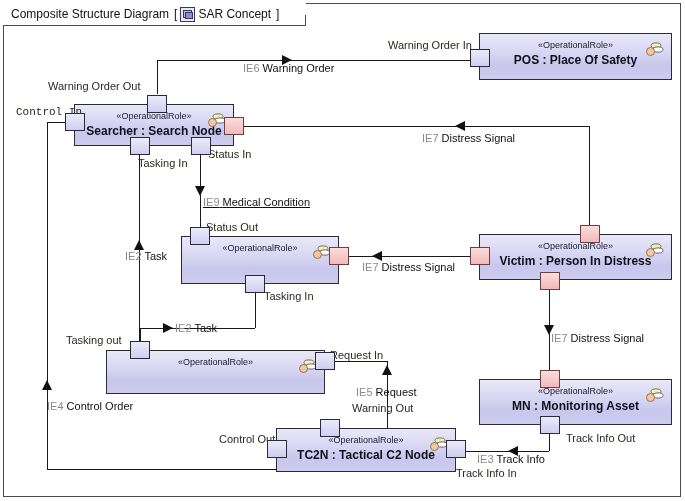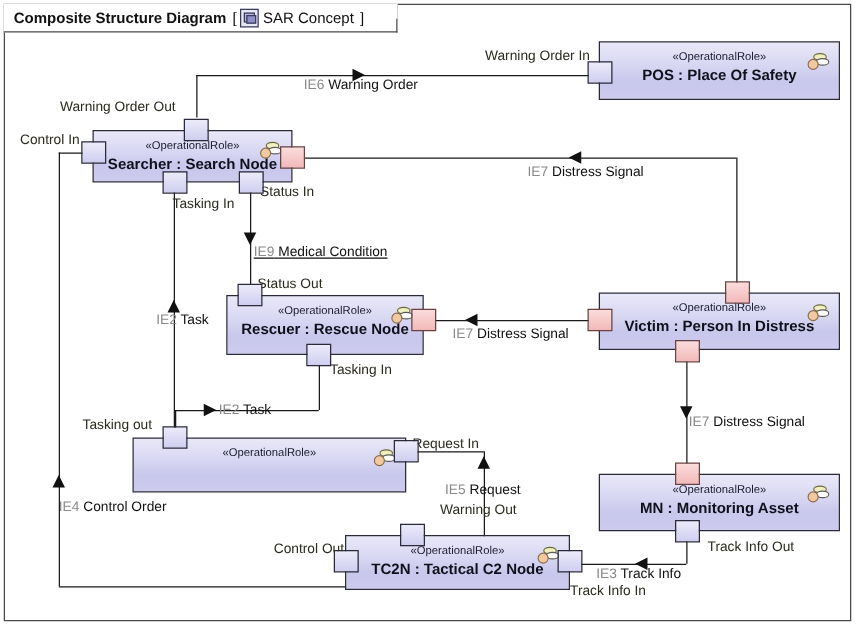--- a/index.html
+++ b/index.html
@@ -23,21 +23,21 @@
     padding:0 26px 0 8px;
     display:flex;align-items:center;
     font-size:12px;color:#111;
     
   }
   .frame-tab:after{
     content:"";position:absolute;right:-1px;top:-1px;
     width:0;height:0;border-style:solid;
     border-width:0 0 13px 13px;border-color:transparent transparent #ffffff transparent;
   }
-  .tab-title{font-weight:bold;font-size:12px;color:#111;letter-spacing:0px;}
+  .tab-title{font-weight:normal;font-size:12px;color:#111;letter-spacing:0px;}
   .tab-rest{font-weight:normal;font-size:12px;color:#111;margin-left:5px;}
   .tab-icon{
     display:inline-block;width:13px;height:13px;margin:0 3px 0 3px;
     border:1px solid #3a3a5a;background:#e8e8f4;position:relative;vertical-align:middle;
   }
   .tab-icon:before{
     content:"";position:absolute;left:2px;top:2px;width:7px;height:6px;
     border:1px solid #3a3a5a;background:#b9b9dd;
   }
   .tab-icon:after{
@@ -171,21 +171,20 @@
     </svg>
   </div>
   <div class="port" style="left:147px;top:95px;"></div>
   <div class="port" style="left:65px;top:113px;"></div>
   <div class="port red" style="left:224px;top:117px;"></div>
   <div class="port" style="left:130px;top:137px;"></div>
   <div class="port" style="left:191px;top:137px;"></div>
 
   <div class="node" style="left:181px;top:236px;width:158px;height:48px;">
     <div class="stereo">«OperationalRole»</div>
-    <div class="nname">Rescuer : Rescue Node</div>
     <svg class="role-icon" viewBox="0 0 22 18">
       <ellipse cx="13" cy="4.5" rx="5" ry="2.6" fill="#f0efc0" stroke="#6b6b3a" stroke-width="0.9"></ellipse>
       <ellipse cx="15" cy="8.5" rx="5" ry="2.6" fill="#ffffff" stroke="#5a5a5a" stroke-width="0.9"></ellipse>
       <circle cx="7.5" cy="10.5" r="4" fill="#f0c9a0" stroke="#8a6a4a" stroke-width="0.9"></circle>
     </svg>
   </div>
   <div class="port" style="left:190px;top:227px;"></div>
   <div class="port red" style="left:329px;top:247px;"></div>
   <div class="port" style="left:245px;top:275px;"></div>
 
@@ -232,21 +231,21 @@
       <ellipse cx="13" cy="4.5" rx="5" ry="2.6" fill="#f0efc0" stroke="#6b6b3a" stroke-width="0.9"></ellipse>
       <ellipse cx="15" cy="8.5" rx="5" ry="2.6" fill="#ffffff" stroke="#5a5a5a" stroke-width="0.9"></ellipse>
       <circle cx="7.5" cy="10.5" r="4" fill="#f0c9a0" stroke="#8a6a4a" stroke-width="0.9"></circle>
     </svg>
   </div>
   <div class="port" style="left:320px;top:419px;"></div>
   <div class="port" style="left:267px;top:440px;"></div>
   <div class="port" style="left:446px;top:440px;"></div>
 
   <div class="lbl" style="left:48px;top:80px;text-align:center;">Warning Order Out</div>
-  <div class="lbl" style="left:16px;top:106px;">Control In</div>
+  <div class="lbl" style="left:16px;top:106px;font-family:Liberation Mono, monospace;">Control In</div>
   <div class="lbl" style="left:138px;top:157px;">Tasking In</div>
   <div class="lbl" style="left:208px;top:148px;">Status In</div>
   <div class="lbl" style="left:388px;top:39px;">Warning Order In</div>
   <div class="lbl" style="left:206px;top:221px;">Status Out</div>
   <div class="lbl" style="left:264px;top:290px;">Tasking In</div>
   <div class="lbl" style="left:66px;top:334px;">Tasking out</div>
   <div class="lbl" style="left:330px;top:349px;">Request In</div>
   <div class="lbl" style="left:352px;top:402px;">Warning Out</div>
   <div class="lbl" style="left:219px;top:433px;">Control Out</div>
   <div class="lbl" style="left:456px;top:467px;">Track Info In</div>

